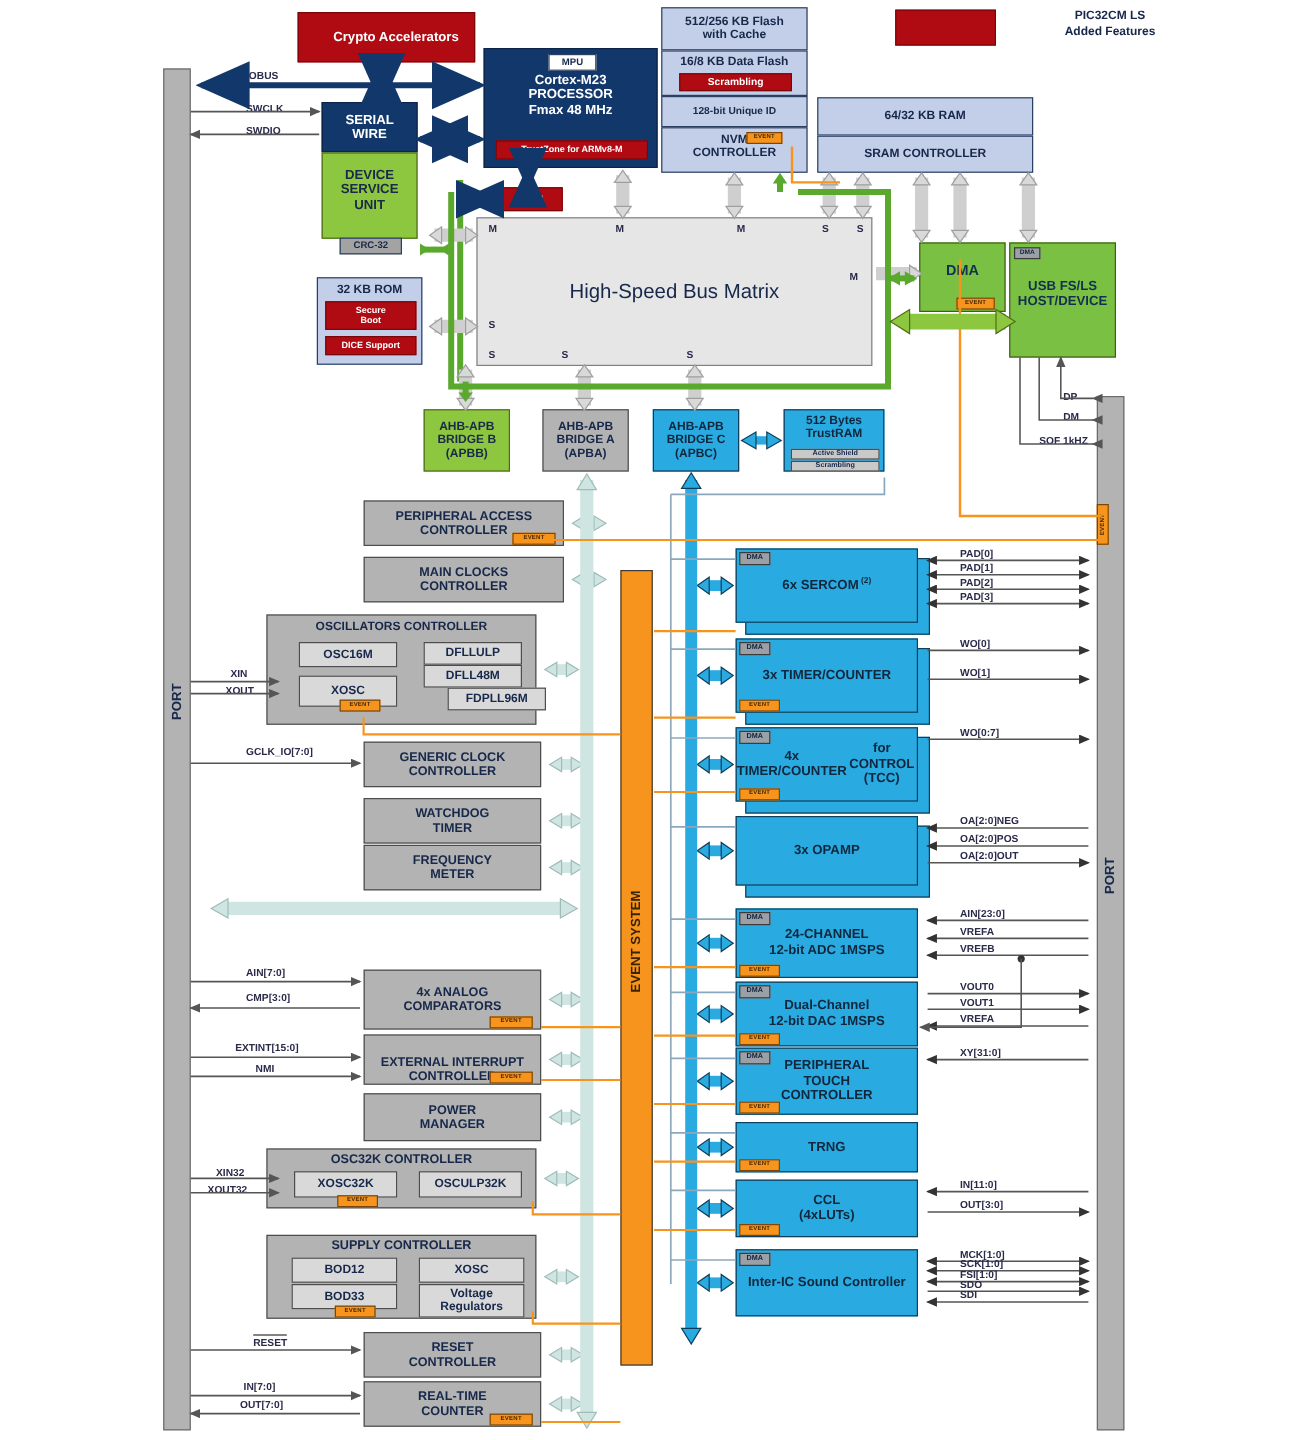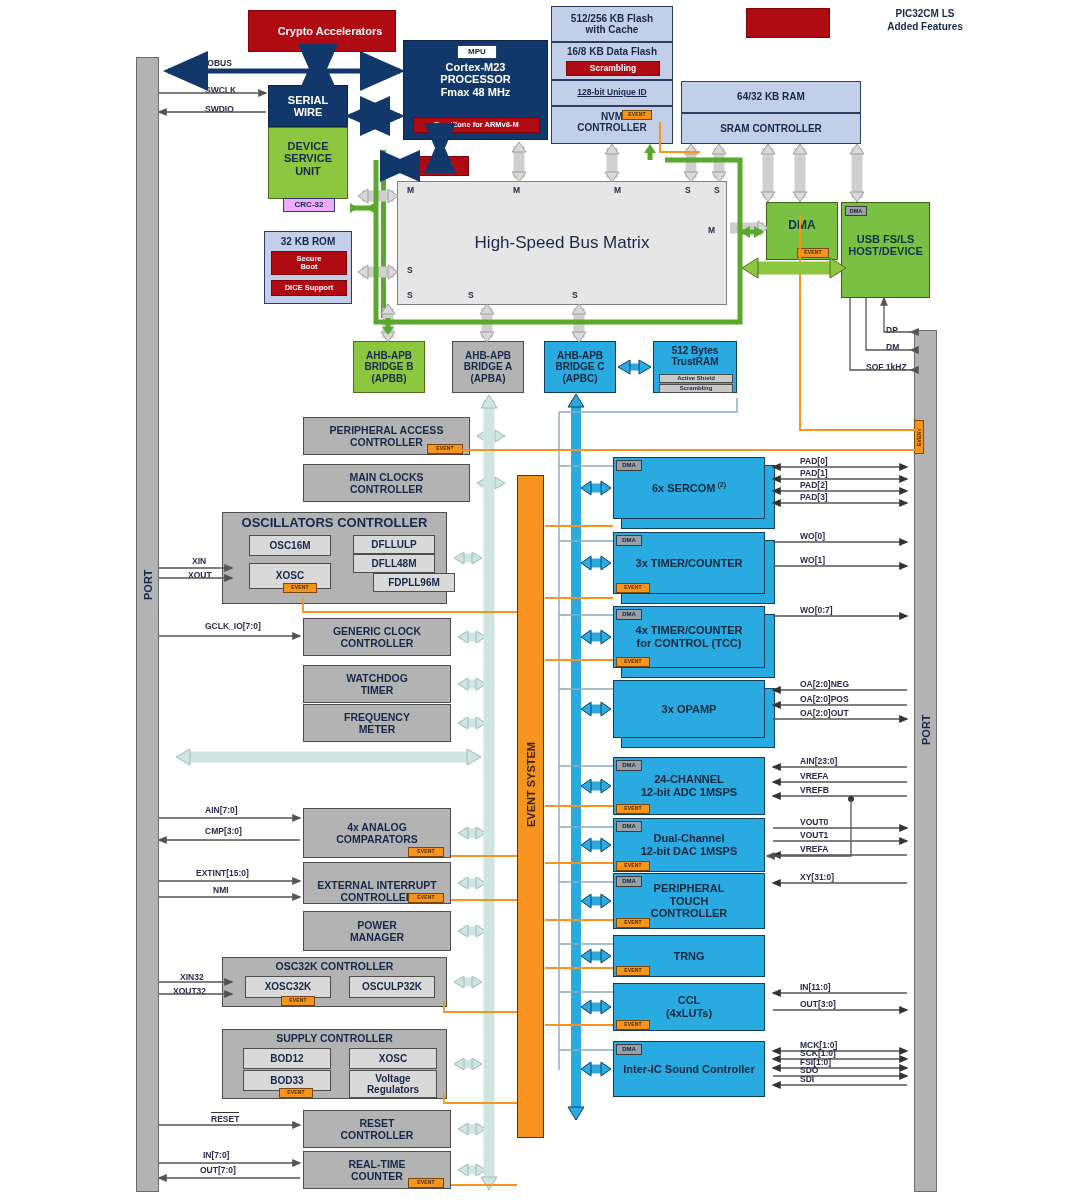--- a/index.html
+++ b/index.html
@@ -70,41 +70,41 @@
     <div>SERIAL</div>
     <div>WIRE</div>
   </div>
 
   <div class="bx green" style="left:268px;top:127px;width:80px;height:72px;font-size:11px;display:block;">
     <div style="position:absolute;left:0;top:12px;width:100%;text-align:center;">
       <div>DEVICE</div>
       <div>SERVICE</div>
       <div>UNIT</div>
     </div>
-    <div class="lbl" style="left:14px;top:70px;width:52px;height:14px;background:#f0abfc;border:1px solid #2b3f63;color:#17284a;font-size:8px;font-weight:bold;">CRC-32</div>
+    <div class="lbl" style="left:14px;top:70px;width:52px;height:14px;background:#a3a3a3;border:1px solid #2b3f63;color:#17284a;font-size:8px;font-weight:bold;">CRC-32</div>
   </div>
 
   <div class="bx lblue" style="left:264px;top:231px;width:88px;height:73px;display:block;">
     <div class="lbl" style="left:0;top:2px;width:100%;height:16px;font-size:10px;">32 KB ROM</div>
     <div class="lbl red" style="left:6px;top:19px;width:76px;height:24px;font-size:7.5px;flex-direction:column;">
       <span>Secure</span>
       <span>Boot</span>
     </div>
     <div class="lbl red" style="left:6px;top:48px;width:76px;height:16px;font-size:7.5px;">DICE Support</div>
   </div>
 
   <div class="bx lblue" style="left:551px;top:6px;width:122px;height:36px;font-size:10px;flex-direction:column;">
     <span>512/256 KB Flash</span>
     <span>with Cache</span>
   </div>
   <div class="bx lblue" style="left:551px;top:42px;width:122px;height:38px;display:block;">
     <div class="lbl" style="left:0;top:0px;width:100%;height:17px;font-size:10px;">16/8 KB Data Flash</div>
     <div class="lbl red" style="left:14px;top:18px;width:94px;height:15px;font-size:8.5px;">Scrambling</div>
   </div>
-  <div class="bx lblue" style="left:551px;top:80px;width:122px;height:26px;font-size:8.5px;text-decoration:underline;">128-bit   Unique ID</div>
+  <div class="bx lblue" style="left:551px;top:80px;width:122px;height:26px;font-size:8.5px;">128-bit   Unique ID</div>
   <div class="bx lblue" style="left:551px;top:106px;width:122px;height:38px;display:block;">
     <div style="position:absolute;left:0;top:4px;width:100%;text-align:center;font-size:10px;font-weight:bold;">
       <div>NVM</div>
       <div>CONTROLLER</div>
     </div>
     <div class="lbl evt" style="left:70px;top:3px;width:30px;height:10px;">EVENT</div>
   </div>
 
   <div class="bx lblue" style="left:681px;top:81px;width:180px;height:32px;font-size:10px;">64/32 KB RAM</div>
   <div class="bx lblue" style="left:681px;top:113px;width:180px;height:31px;font-size:10px;">SRAM CONTROLLER</div>
@@ -156,21 +156,21 @@
       <div>TrustRAM</div>
     </div>
     <div class="lbl sub2" style="left:5px;top:32px;width:74px;height:9px;">Active Shield</div>
     <div class="lbl sub2" style="left:5px;top:42px;width:74px;height:9px;">Scrambling</div>
   </div>
 
   <div class="bx" style="left:517px;top:475px;width:27px;height:663px;background:#f7941e;border:1.5px solid #3b3b3b;"></div>
   <div class="lbl vert" style="left:517px;top:720px;width:27px;height:130px;font-size:11px;font-weight:bold;color:#3a2400;">EVENT SYSTEM</div>
 
   <div class="bx gray" style="left:222px;top:512px;width:225px;height:92px;display:block;">
-    <div class="lbl" style="left:0;top:2px;width:100%;height:16px;font-size:13px;">OSCILLATORS CONTROLLER</div>
+    <div class="lbl" style="left:0;top:2px;width:100%;height:16px;font-size:10px;">OSCILLATORS CONTROLLER</div>
     <div class="lbl sub" style="left:26px;top:22px;width:82px;height:21px;font-size:10px;">OSC16M</div>
     <div class="lbl sub" style="left:26px;top:50px;width:82px;height:26px;font-size:10px;">XOSC</div>
     <div class="lbl evt" style="left:60px;top:70px;width:34px;height:10px;">EVENT</div>
     <div class="lbl sub" style="left:130px;top:22px;width:82px;height:19px;font-size:10px;">DFLLULP</div>
     <div class="lbl sub" style="left:130px;top:41px;width:82px;height:19px;font-size:10px;">DFLL48M</div>
     <div class="lbl sub" style="left:130px;top:60px;width:82px;height:19px;font-size:10px;margin-left:20px;">FDPLL96M</div>
   </div>
 
   <div class="bx gray" style="left:222px;top:957px;width:225px;height:50px;display:block;">
     <div class="lbl" style="left:0;top:1px;width:100%;height:15px;font-size:10.5px;">OSC32K CONTROLLER</div>
@@ -437,21 +437,21 @@
             </marker>
       <marker id="ahl2" markerWidth="7" markerHeight="7" refX="1" refY="3" orient="auto">
               <path d="M7,0 L0,3 L7,6 z" fill="#333"></path>
             </marker>
       </defs>
           <line x1="4" y1="5" x2="138" y2="5" stroke="#555" stroke-width="1.3" marker-end="url(#ah2)"></line>
         </svg>
       </div>
       <div class="shadow" style="left: 621px; top: 614px; width: 152px; height: 62px;"></div>
       <div class="bx blue" style="left: 613px; top: 606px; width: 152px; height: 62px; display: block;">
-        <div style="position: absolute; left: 0px; top: 0px; width: 100%; height: 100%; display: flex; flex-direction: column; align-items: center; justify-content: center; text-align: center; line-height: 1.15; font-size: 11px;">
+        <div style="position: absolute; left: 0px; top: 0px; width: 100%; height: 100%; display: flex; flex-direction: row; align-items: center; justify-content: center; text-align: center; line-height: 1.15; font-size: 11px;">
           <div>4x TIMER/COUNTER</div>
           <div>for CONTROL (TCC)</div>
         </div>
         <div class="lbl dma" style="left: 2px; top: 2px; width: 26px; height: 11px;">DMA</div>
         <div class="lbl evt" style="left: 2px; top: 50px; width: 34px; height: 10px;">EVENT</div>
       </div>
       <div style="position: absolute; left: 579px; top: 627px; width: 34px; height: 20px;">
         <svg width="34" height="20">
           <line x1="9" y1="10" x2="25" y2="10" stroke="#29abe2" stroke-width="9"></line>
           <polygon points="2,10 12,3 12,17" fill="#29abe2" stroke="#0d3f5c"></polygon>

